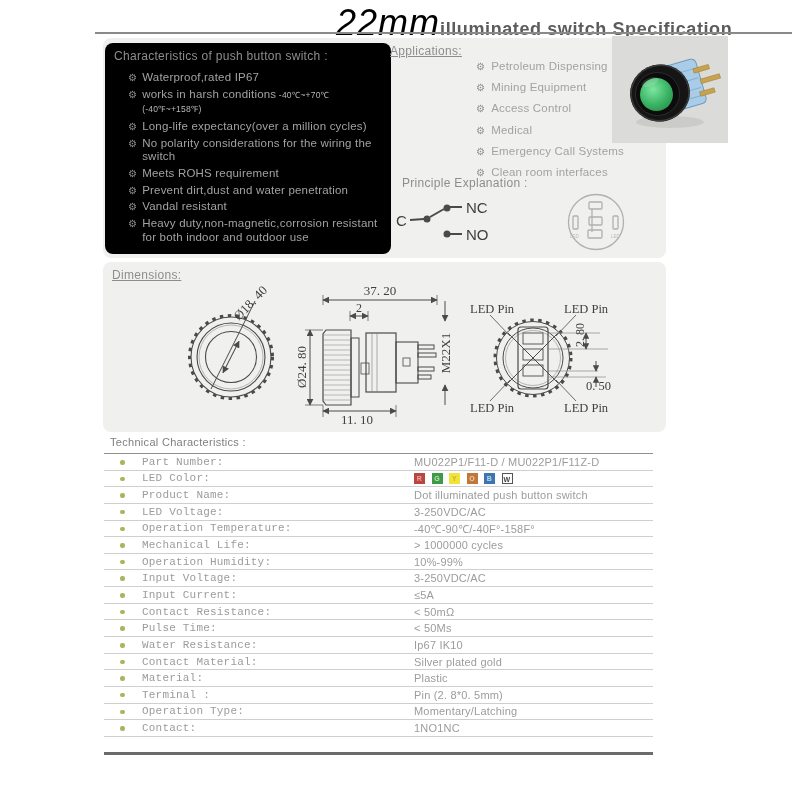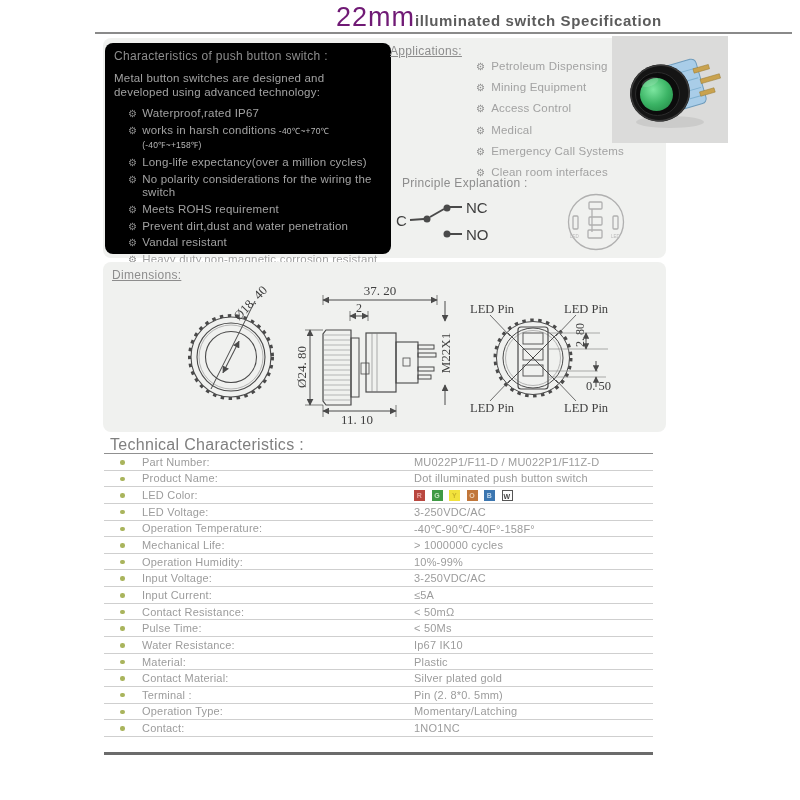--- a/index.html
+++ b/index.html
@@ -2,22 +2,22 @@
 <html><head>
 <meta charset="utf-8">
 <style>
   html,body{margin:0;padding:0;background:#fff;}
   .page{position:relative;width:800px;height:800px;background:#ffffff;overflow:hidden;
         font-family:"Liberation Sans",sans-serif;}
   .abs{position:absolute;}
 
   
   .title{position:absolute;left:336px;top:2px;white-space:nowrap;}
-  .t-green{font-size:27px;font-weight:400;color:#701a75;letter-spacing:1px;}
-  .t-dark{font-size:15px;font-weight:bold;color:#5c5c5c;letter-spacing:.6px;}
+  .t-green{font-size:36px;font-weight:400;color:#000000;letter-spacing:1px;font-style:italic;}
+  .t-dark{font-size:18px;font-weight:bold;color:#5c5c5c;letter-spacing:.6px;}
   .top-rule{position:absolute;left:95px;top:32px;width:697px;height:2px;background:#8a8a8a;}
 
   
   .panel{position:absolute;background:#f0f1ef;border-radius:8px;}
   .top-panel{left:103px;top:38px;width:563px;height:220px;}
   .dim-panel{left:103px;top:262px;width:563px;height:170px;}
   .char-box{position:absolute;left:105px;top:43px;width:286px;height:211px;background:#000000;
             border-radius:8px;padding:6px 8px 0 9px;box-sizing:border-box;}
   .sec-heading{font-size:12px;color:#8d8d8d;letter-spacing:.3px;}
   .intro{margin-top:9px;font-size:11.5px;line-height:13.5px;color:#a2a2a2;letter-spacing:.2px;}
@@ -34,26 +34,26 @@
   .principle-heading{position:absolute;left:402px;top:176px;text-align:right;}
 
   
   .photo{position:absolute;left:612px;top:36px;width:116px;height:107px;z-index:5;}
 
   
   .dim-heading{position:absolute;left:112px;top:268px;text-decoration:underline;}
   svg text.dimtxt{font-family:"Liberation Serif",serif;fill:#3f3f3f;}
 
   
-  .tech-heading{position:absolute;left:110px;top:436px;font-size:16px;color:#7f7f7f;letter-spacing:.3px;}
+  .tech-heading{position:absolute;left:110px;top:436px;font-size:11px;color:#7f7f7f;letter-spacing:.3px;}
   .tech-rows{position:absolute;left:104px;top:453px;width:549px;border-top:1px solid #909090;}
   .trow{position:relative;height:16.65px;border-bottom:1px solid #cfcfcf;box-sizing:border-box;}
   .dot{position:absolute;left:16px;top:6px;width:4.5px;height:4.5px;border-radius:50%;background:#a9b45c;}
   .tlabel{position:absolute;left:38px;top:0;height:100%;display:flex;align-items:center;
-          font-size:11px;color:#9c9c9c;letter-spacing:.2px;}
+          font-size:11px;color:#9c9c9c;letter-spacing:.2px;font-family:Liberation Mono, monospace;}
   .tvalue{position:absolute;left:264px;top:0;height:100%;display:flex;align-items:center;
           font-size:11px;color:#9c9c9c;letter-spacing:.2px;margin-left:46px;}
   .chip{display:inline-block;width:11px;height:11px;margin-right:6.5px;font-size:7px;
         line-height:11px;text-align:center;font-weight:bold;box-sizing:border-box;}
   .tech-bottom{position:absolute;left:104px;top:752px;width:549px;height:3px;background:#6b6b6b;}
 </style>
 </head>
 <body>
 
 <div class="page">
@@ -93,24 +93,20 @@
       <ellipse cx="45.5" cy="58" rx="22" ry="21.5" fill="#0c0c0c" stroke="#2b2b2b"></ellipse>
       <circle cx="44.5" cy="58.5" r="16.5" fill="url(#greenGrad)"></circle>
       <ellipse cx="38" cy="46" rx="9" ry="4" fill="#ffffff" opacity="0.14" transform="rotate(-22 38 46)"></ellipse>
     </svg>
   </div>
 
   <section class="panel top-panel"></section>
 
   <div class="char-box">
     <div class="sec-heading">Characteristics of push button switch :</div>
-    <div class="intro">
-      <span>Metal button switches are designed and</span><br>
-      <span>developed using advanced technology:</span>
-    </div>
     <ul class="blist">
         <li>
           <span class="bicon">⚙</span>
           <span>Waterproof,rated IP67</span>
         </li>
         <li>
           <span class="bicon">⚙</span>
           <span>works in harsh conditions<span class="note"> -40℃~+70℃ (-40℉~+158℉)</span></span>
         </li>
         <li>
@@ -324,37 +320,37 @@
 
   <div class="tech-heading">Technical Characteristics :</div>
   <div class="tech-rows">
       <div class="trow">
         <span class="dot"></span>
         <span class="tlabel">Part Number:</span>
         <span class="tvalue">MU022P1/F11-D / MU022P1/F11Z-D</span>
       </div>
       <div class="trow">
         <span class="dot"></span>
-        <span class="tlabel">Product Name:</span>
-        <span class="tvalue">Dot  illuminated push button switch</span>
-      </div>
-      <div class="trow">
-        <span class="dot"></span>
         <span class="tlabel">LED Color:</span>
         <span class="tvalue">
           <span class="chip" style="background: rgb(185, 71, 63); color: rgb(231, 165, 160);">R</span>
           <span class="chip" style="background: rgb(63, 154, 68); color: rgb(194, 226, 192);">G</span>
           <span class="chip" style="background: rgb(242, 226, 60); color: rgb(201, 181, 42);">Y</span>
           <span class="chip" style="background: rgb(193, 118, 58); color: rgb(236, 207, 178);">O</span>
           <span class="chip" style="background: rgb(60, 118, 176); color: rgb(189, 212, 234);">B</span>
           <span class="chip" style="background: rgb(253, 253, 253); color: rgb(68, 68, 68); border: 1px solid rgb(85, 85, 85);">W</span>
         </span>
       </div>
       <div class="trow">
         <span class="dot"></span>
+        <span class="tlabel">Product Name:</span>
+        <span class="tvalue">Dot  illuminated push button switch</span>
+      </div>
+      <div class="trow">
+        <span class="dot"></span>
         <span class="tlabel">LED Voltage:</span>
         <span class="tvalue">3-250VDC/AC</span>
       </div>
       <div class="trow">
         <span class="dot"></span>
         <span class="tlabel">Operation Temperature:</span>
         <span class="tvalue">-40℃-90℃/-40F°-158F°</span>
       </div>
       <div class="trow">
         <span class="dot"></span>
@@ -386,30 +382,30 @@
         <span class="tlabel">Pulse Time:</span>
         <span class="tvalue">&lt; 50Ms</span>
       </div>
       <div class="trow">
         <span class="dot"></span>
         <span class="tlabel">Water Resistance:</span>
         <span class="tvalue">Ip67 IK10</span>
       </div>
       <div class="trow">
         <span class="dot"></span>
+        <span class="tlabel">Contact Material:</span>
+        <span class="tvalue">Silver plated gold</span>
+      </div>
+      <div class="trow">
+        <span class="dot"></span>
         <span class="tlabel">Material:</span>
         <span class="tvalue">Plastic</span>
       </div>
       <div class="trow">
         <span class="dot"></span>
-        <span class="tlabel">Contact Material:</span>
-        <span class="tvalue">Silver plated gold</span>
-      </div>
-      <div class="trow">
-        <span class="dot"></span>
         <span class="tlabel">Terminal :</span>
         <span class="tvalue">Pin (2. 8*0. 5mm)</span>
       </div>
       <div class="trow">
         <span class="dot"></span>
         <span class="tlabel">Operation Type:</span>
         <span class="tvalue">Momentary/Latching</span>
       </div>
       <div class="trow">
         <span class="dot"></span>

